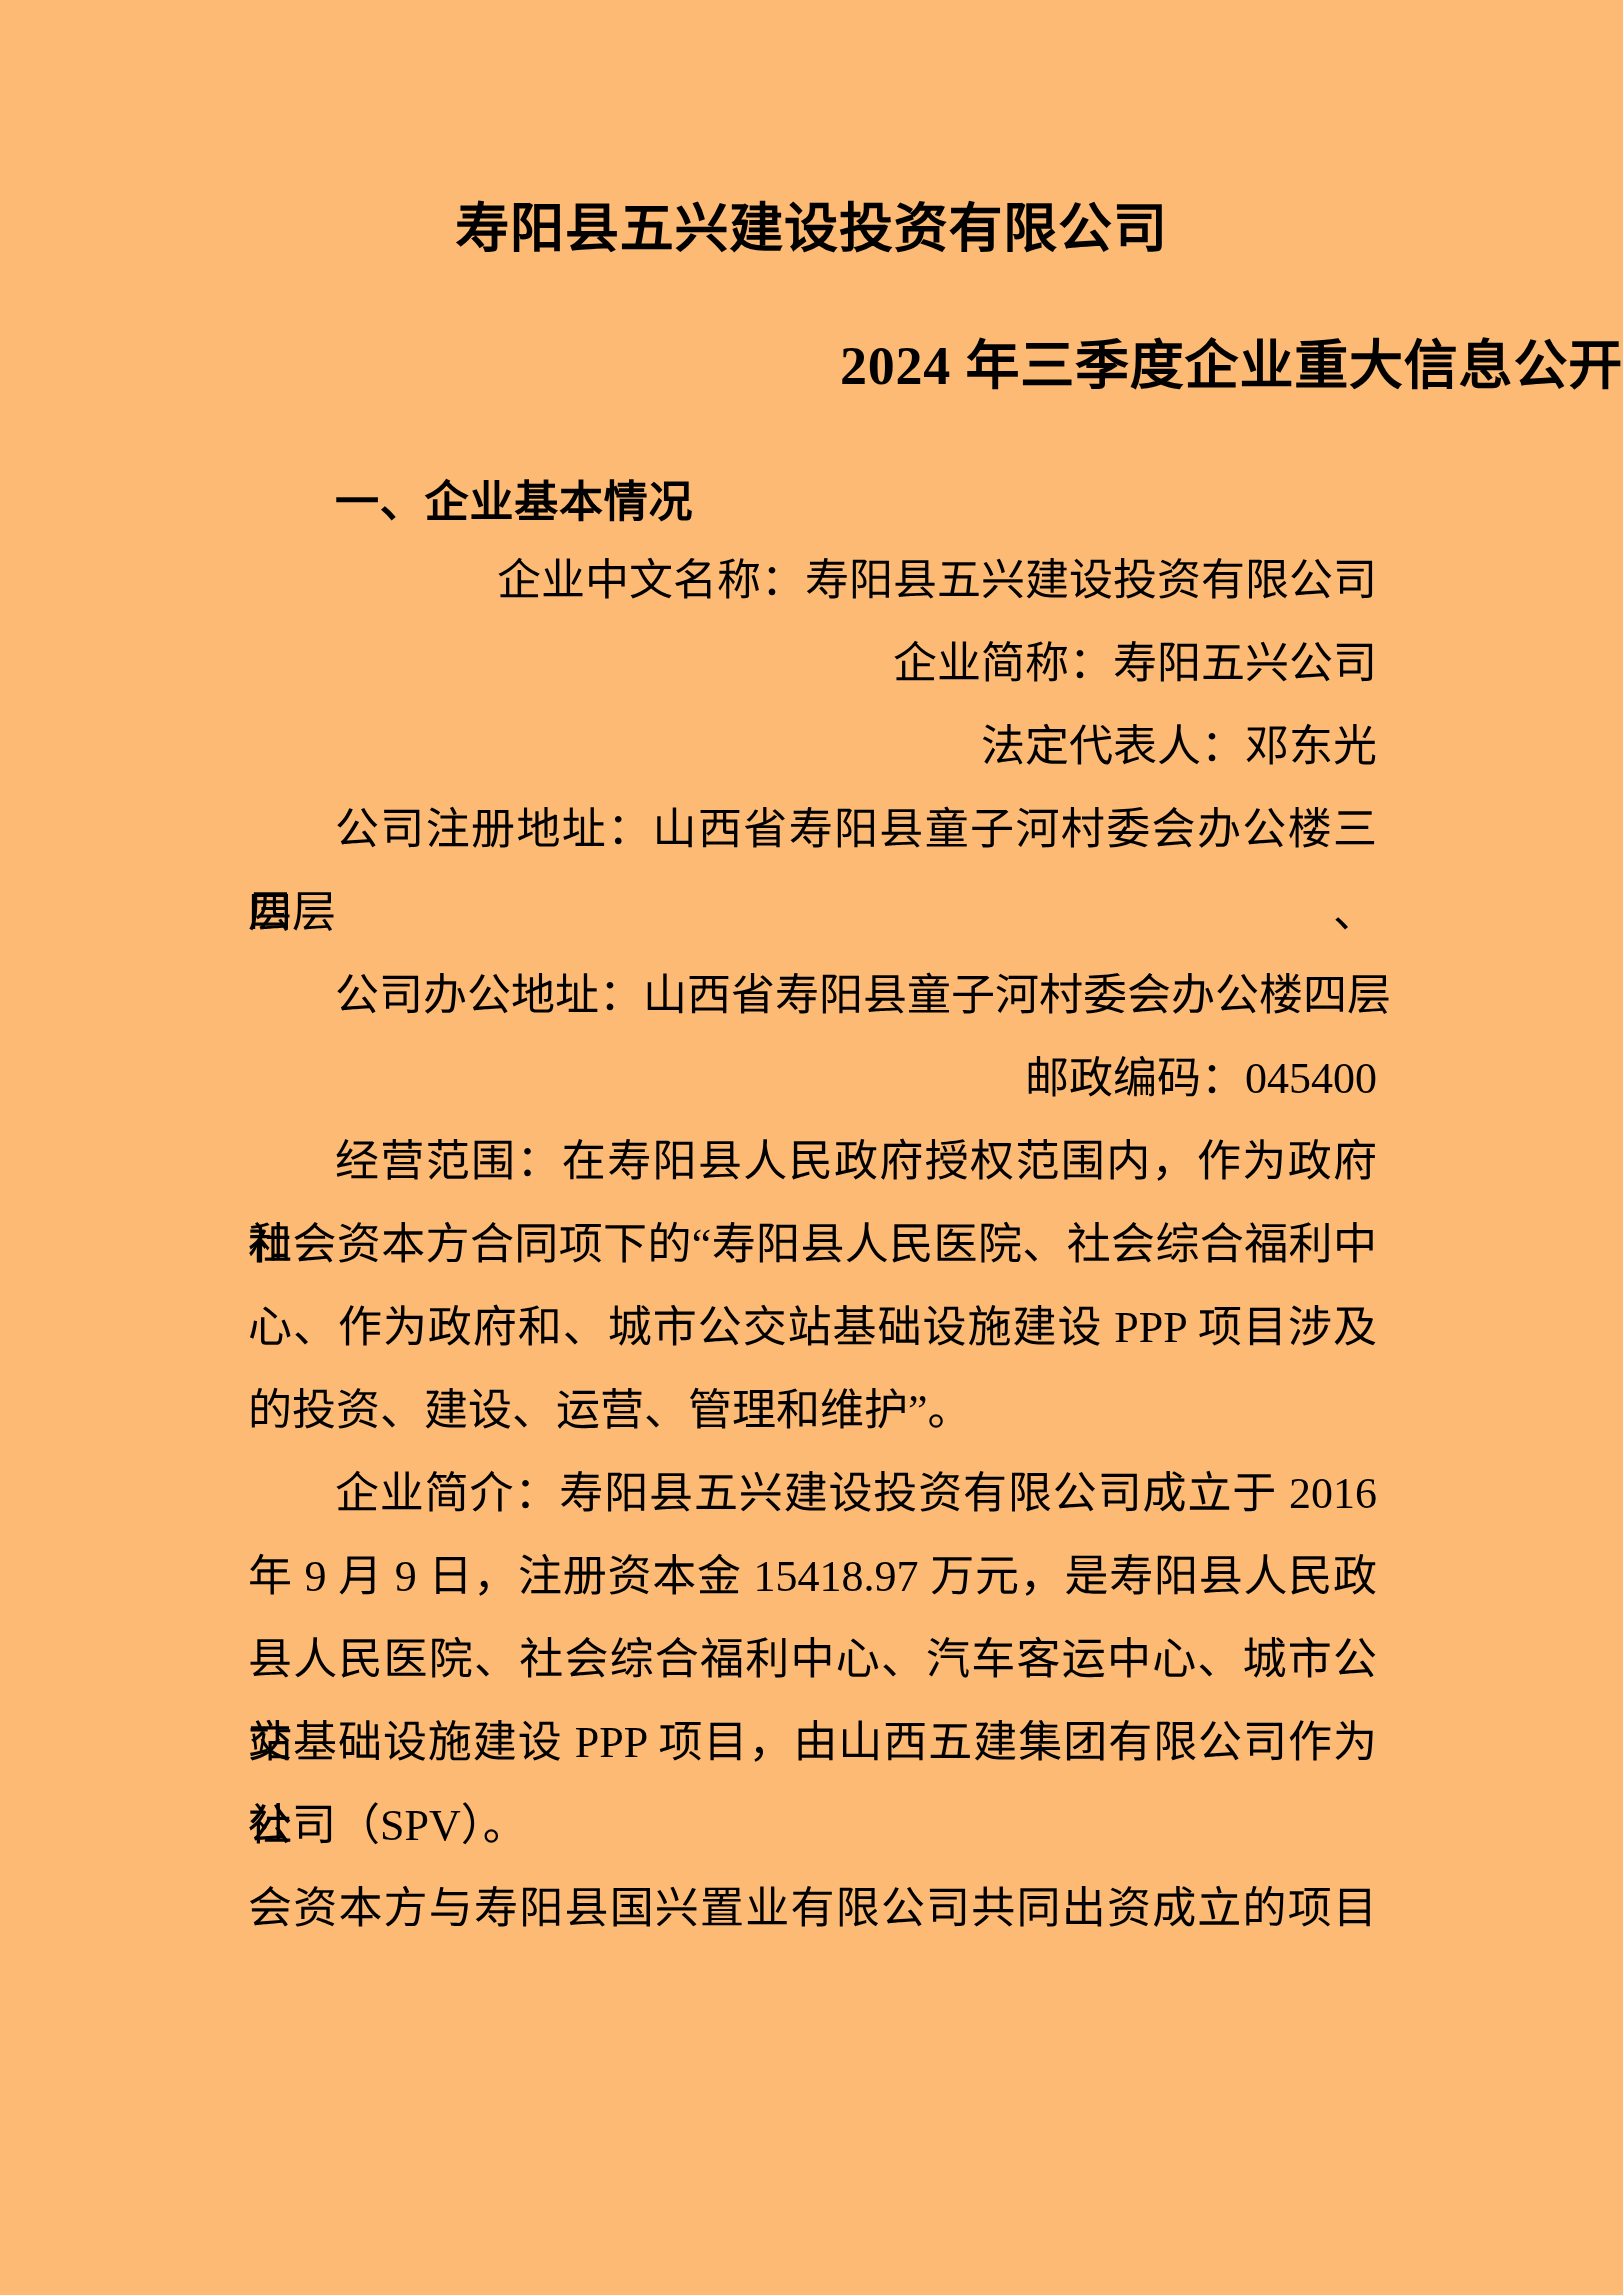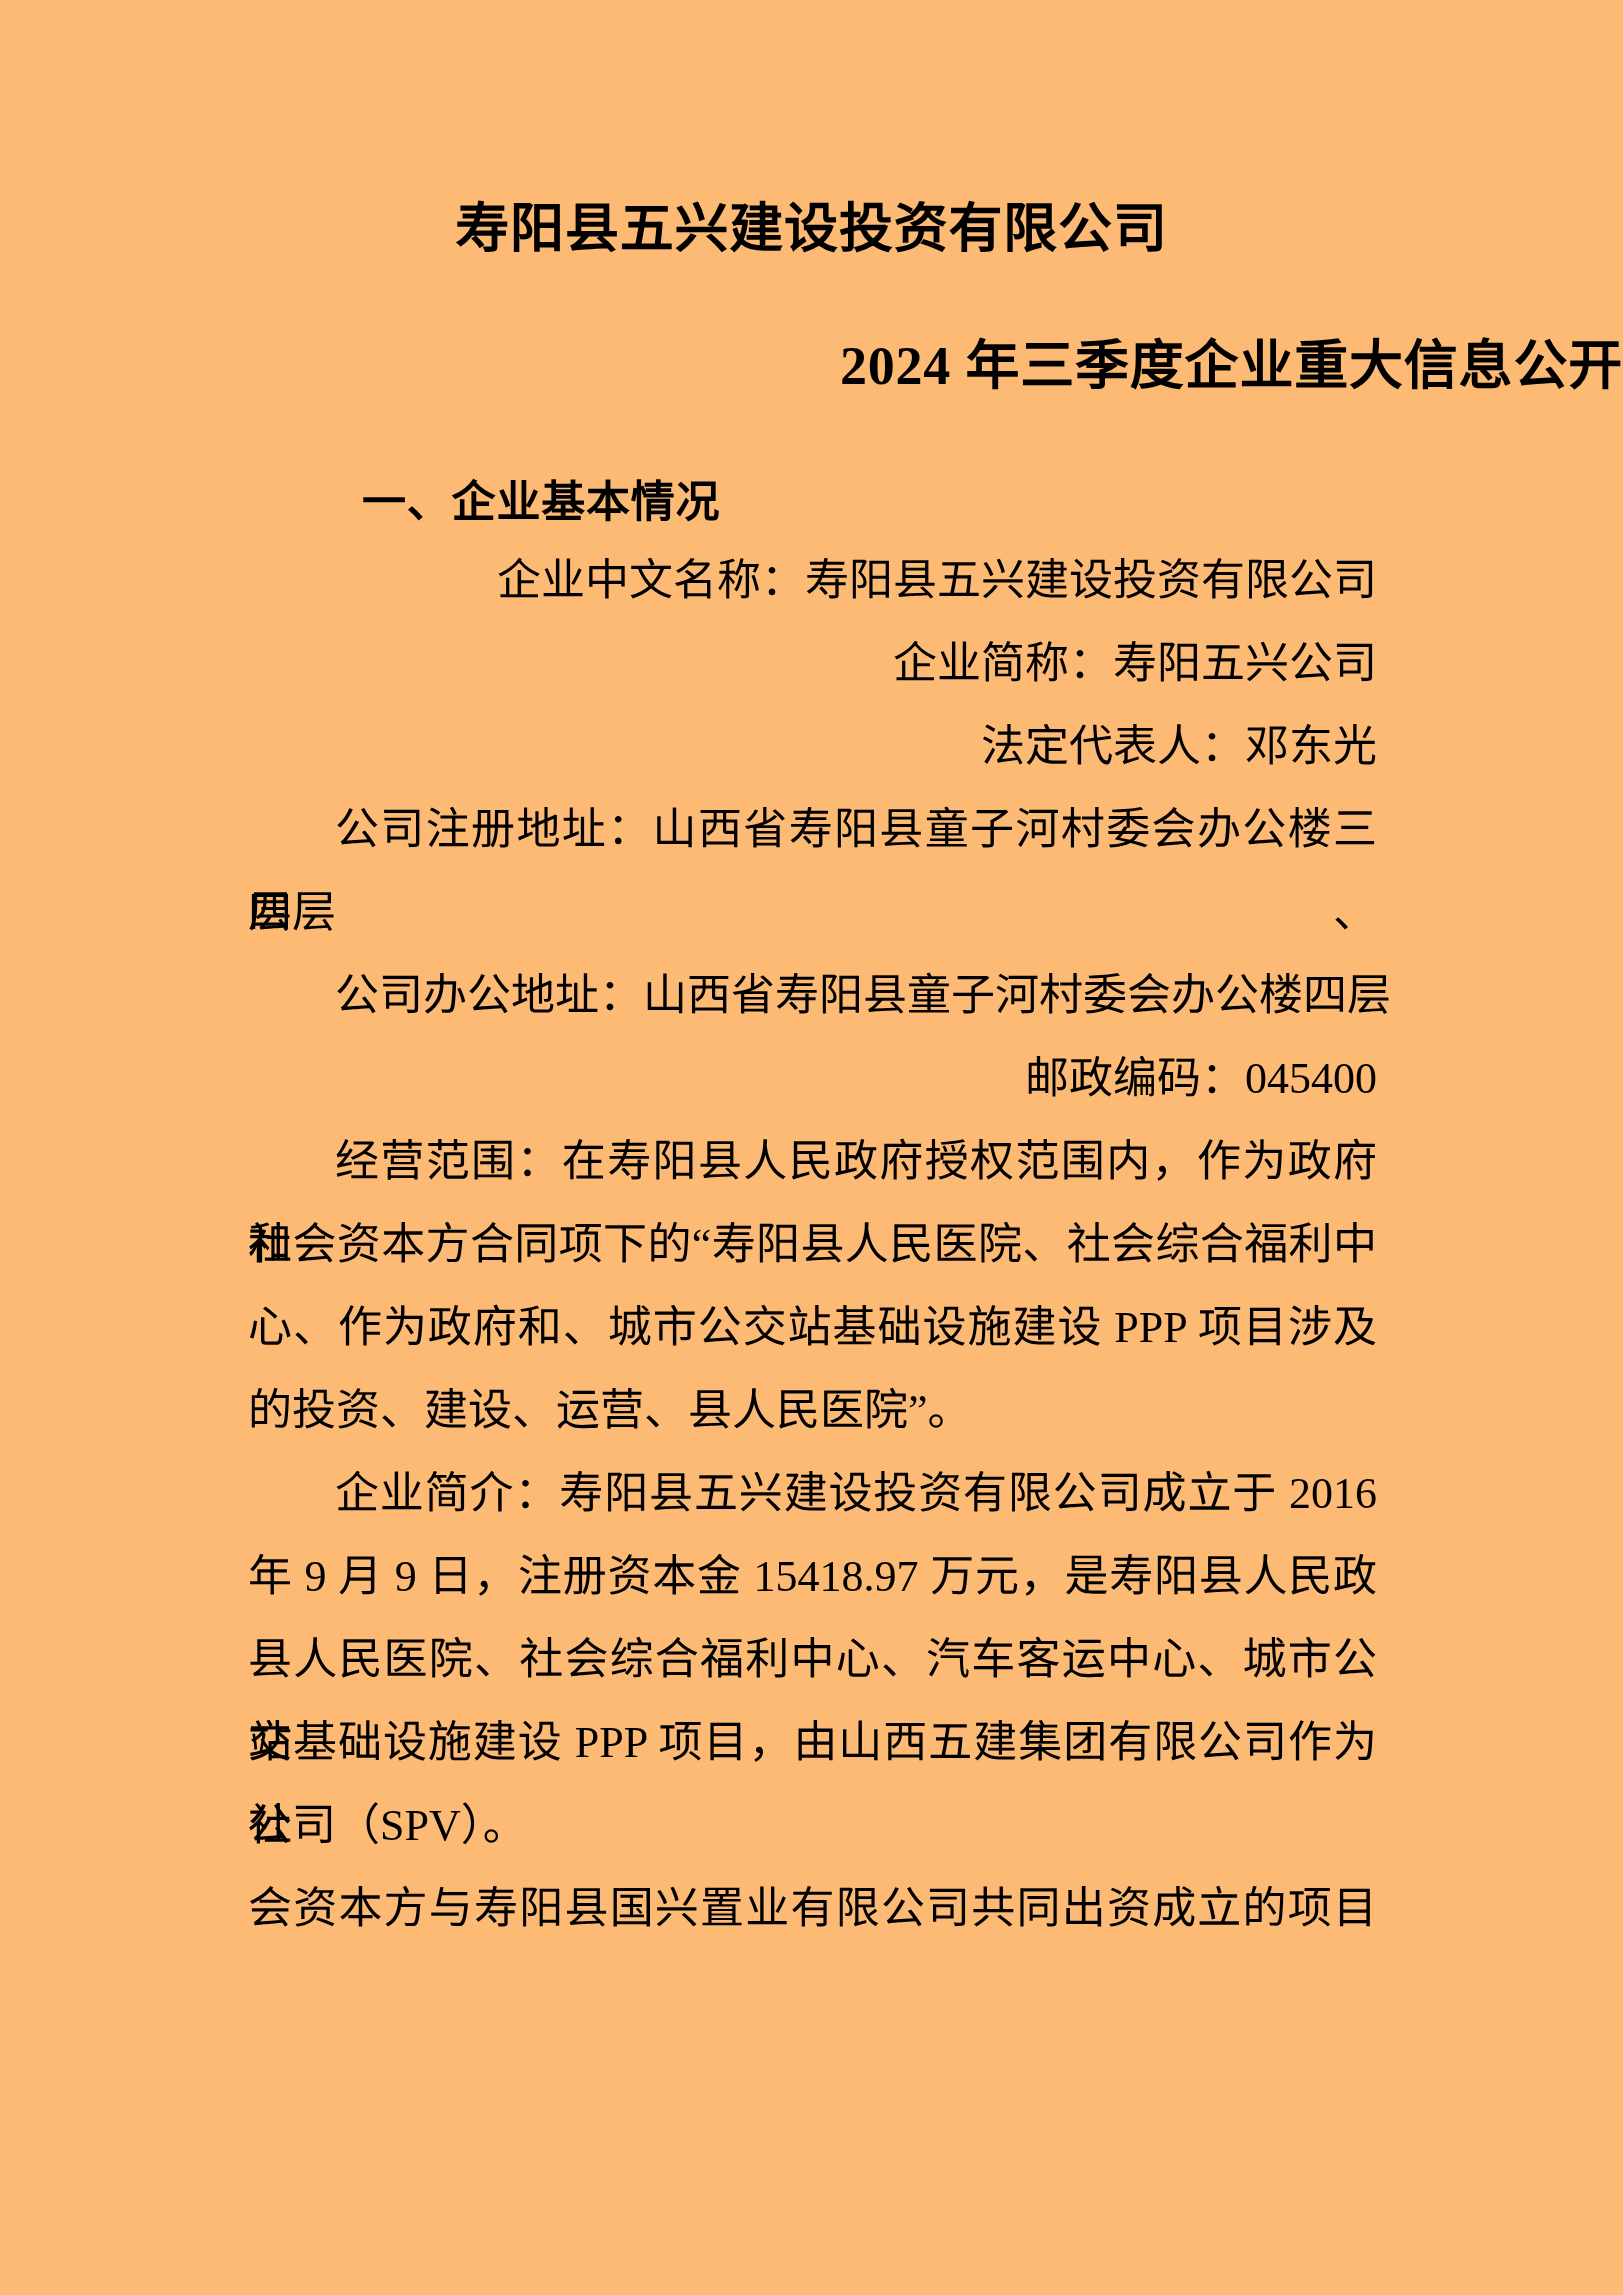--- a/index.html
+++ b/index.html
@@ -45,21 +45,20 @@
   .section-heading {
     position: absolute;
     top: 479px;
     left: 335px;
     font-size: 44px;
     line-height: 46px;
     font-weight: bold;
     font-family: "Liberation Sans", "DejaVu Sans", sans-serif;
     letter-spacing: 0.8px;
     white-space: nowrap;
-    margin-left: 27px;
   }
   .body-block {
     position: absolute;
     top: 539px;
     left: 248px;
     width: 1129px;
   }
   .line {
     font-size: 44px;
     line-height: 83px;
@@ -91,21 +90,21 @@
     <div class="line indent">企业中文名称：寿阳县五兴建设投资有限公司</div>
     <div class="line indent">企业简称：寿阳五兴公司</div>
     <div class="line indent">法定代表人：邓东光</div>
     <div class="line indent just">公司注册地址：山西省寿阳县童子河村委会办公楼三层、</div>
     <div class="line">四层</div>
     <div class="line indent">公司办公地址：山西省寿阳县童子河村委会办公楼四层</div>
     <div class="line indent">邮政编码：045400</div>
     <div class="line indent just">经营范围：在寿阳县人民政府授权范围内，作为政府和</div>
     <div class="line just">社会资本方合同项下的“寿阳县人民医院、社会综合福利中</div>
     <div class="line just">心、作为政府和、城市公交站基础设施建设 PPP 项目涉及</div>
-    <div class="line">的投资、建设、运营、县人民医院”。</div>
+    <div class="line">的投资、建设、运营、管理和维护”。</div>
     <div class="line indent just">企业简介：寿阳县五兴建设投资有限公司成立于 2016</div>
     <div class="line just">年 9 月 9 日，注册资本金 15418.97 万元，是寿阳县人民政</div>
     <div class="line just">县人民医院、社会综合福利中心、汽车客运中心、城市公交</div>
     <div class="line just">站基础设施建设 PPP 项目，由山西五建集团有限公司作为社</div>
     <div class="line">公司（SPV）。</div>
     <div class="line just">会资本方与寿阳县国兴置业有限公司共同出资成立的项目</div>
   </div>
 
 </div>
 

